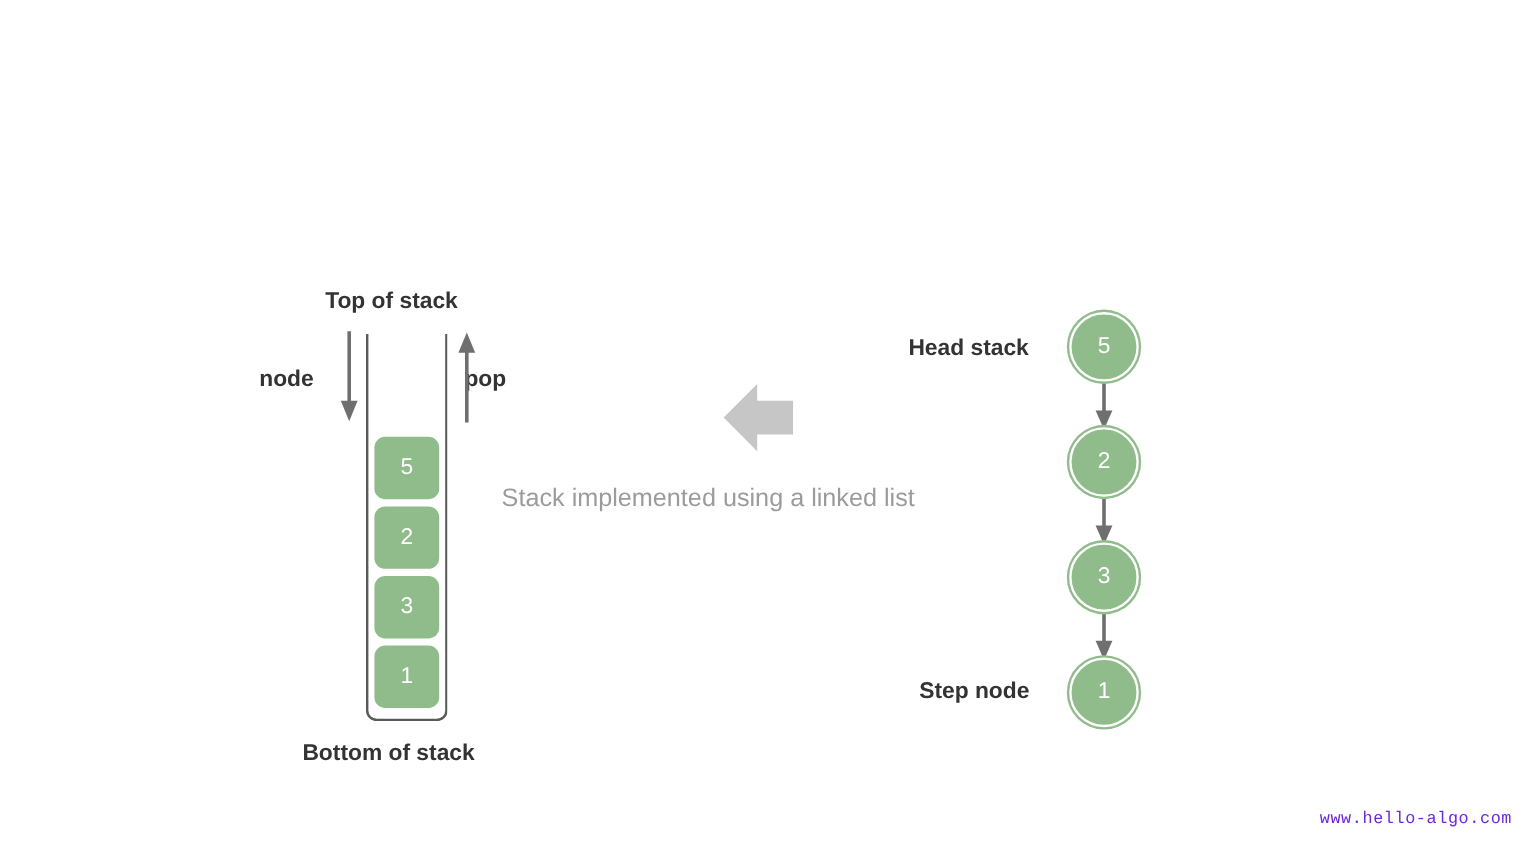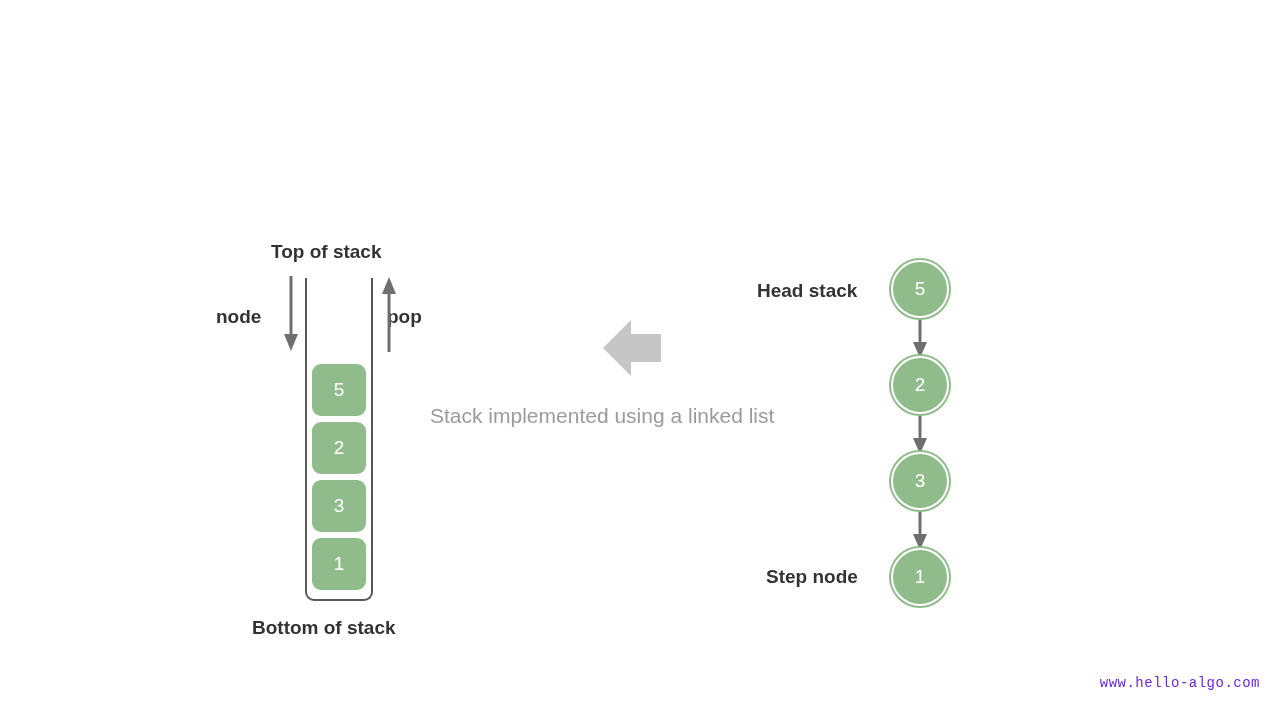--- a/index.html
+++ b/index.html
@@ -66,21 +66,21 @@
   
   #transform-arrow {
     position: absolute;
     left: 603px;
     top: 318px;
   }
 
   
   #caption {
     position: absolute;
-    left: 430px;
+    left: 418px;
     top: 404px;
     font-family: "Liberation Sans", sans-serif;
     font-size: 21px;
     color: #9b9b9b;
     white-space: nowrap;
   }
 
   
   .ll-node {
     position: absolute;

